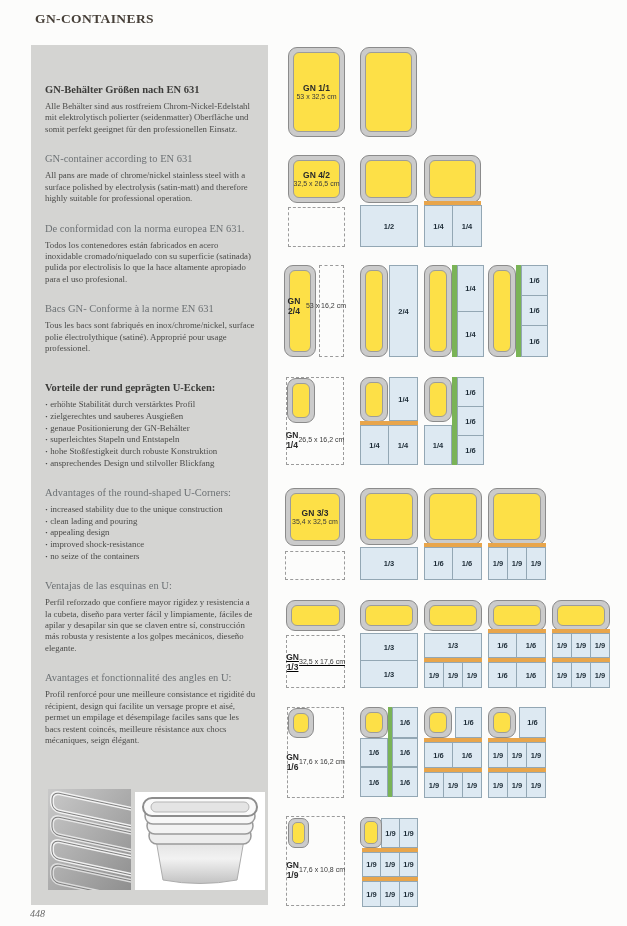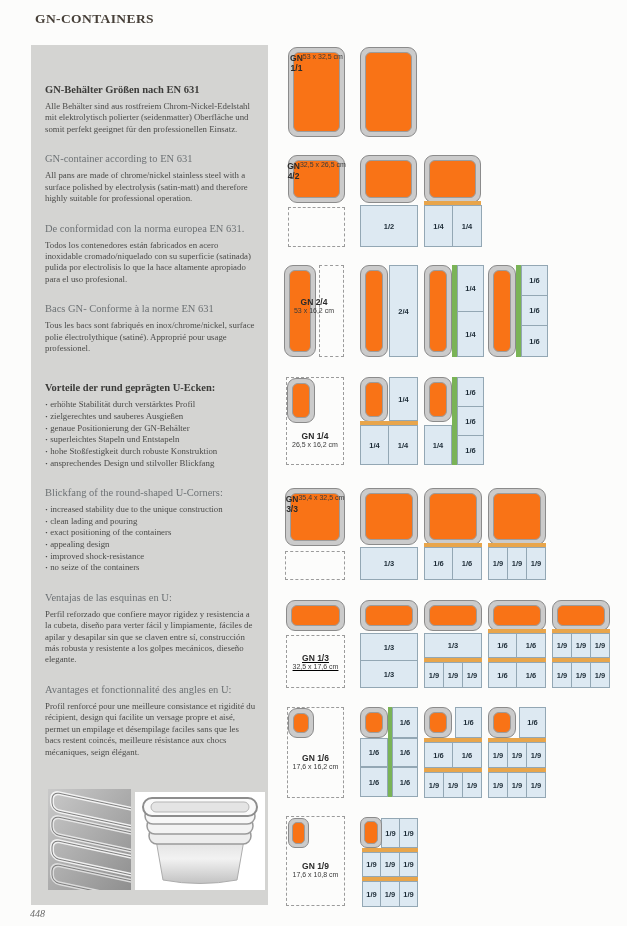--- a/index.html
+++ b/index.html
@@ -21,31 +21,31 @@
   .photo2{left:104px;top:747px;width:130px;height:98px;background:#fff;}
   .page-number{position:absolute;left:30px;top:908px;font-size:10px;font-style:italic;color:#6a6a6a;}
 
   
   .diagram{position:absolute;left:0;top:0;width:627px;height:926px;}
   .dashed{position:absolute;border:1px dashed #9b9b9b;box-sizing:border-box;}
   .cell{position:absolute;background:#dde9f2;border:1px solid #93a7b4;box-sizing:border-box;
         display:flex;align-items:center;justify-content:center;
         font-family:"Liberation Sans",sans-serif;font-weight:bold;font-size:7.5px;color:#1c2b36;}
   .pan{position:absolute;background:#cbcbcb;border:1.5px solid #8b8b8b;border-radius:9px;box-sizing:border-box;}
-  .pan-in{position:absolute;inset:4px;background:#f97316;border:1px solid #9c9c9c;border-radius:6px;
-        box-sizing:border-box;display:flex;flex-direction:row;align-items:flex-start;justify-content:center;}
+  .pan-in{position:absolute;inset:4px;background:#fde047;border:1px solid #9c9c9c;border-radius:6px;
+        box-sizing:border-box;display:flex;flex-direction:column;align-items:center;justify-content:center;}
   .pan-sm{border-radius:7px;border-width:1px;}
   .pan-sm .pan-in{inset:3px;border-radius:5px;}
   .stripe-o{position:absolute;background:#e8a54b;}
   .stripe-g{position:absolute;background:#7ab357;}
   .pan-name{font-family:"Liberation Sans",sans-serif;font-weight:bold;font-size:8.5px;color:#2a2a2a;
         display:block;text-align:center;line-height:1.2;}
   .pan-dims{font-family:"Liberation Sans",sans-serif;font-size:7px;color:#3a3a3a;display:block;
         text-align:center;line-height:1.25;white-space:nowrap;}
-  .ext-label{position:absolute;display:flex;flex-direction:column;align-items:center;justify-content:center;}
+  .ext-label{position:absolute;display:flex;flex-direction:row;align-items:center;justify-content:center;}
 </style>
 </head>
 <body>
 
 <div class="page">
 
   <div class="page-title">GN-CONTAINERS</div>
 
   <div class="panel">
     <div class="sec-h dark first">GN-Behälter Größen nach EN 631</div>
@@ -63,25 +63,24 @@
     <div class="sec-h dark gap-lg">Vorteile der rund geprägten U-Ecken:</div>
     <ul class="sec-ul">
       <li>erhöhte Stabilität durch verstärktes Profil</li>
       <li>zielgerechtes und sauberes Ausgießen</li>
       <li>genaue Positionierung der GN-Behälter</li>
       <li>superleichtes Stapeln und Entstapeln</li>
       <li>hohe Stoßfestigkeit durch robuste Konstruktion</li>
       <li>ansprechendes Design und stilvoller Blickfang</li>
     </ul>
 
-    <div class="sec-h">Blickfang of the round-shaped U-Corners:</div>
+    <div class="sec-h">Advantages of the round-shaped U-Corners:</div>
     <ul class="sec-ul">
       <li>increased stability due to the unique construction</li>
       <li>clean lading and pouring</li>
-      <li>exact positioning of the containers</li>
       <li>appealing design</li>
       <li>improved shock-resistance</li>
       <li>no seize of the containers</li>
     </ul>
 
     <div class="sec-h">Ventajas de las esquinas en U:</div>
     <p class="sec-p">Perfil reforzado que confiere mayor rigidez y resistencia a la cubeta, diseño para verter fácil y limpiamente, fáciles de apilar y desapilar sin que se claven entre sí, construcción más robusta y resistente a los golpes mecánicos, dieseño elegante.</p>
 
     <div class="sec-h">Avantages et fonctionnalité des angles en U:</div>
     <p class="sec-p">Profil renforcé pour une meilleure consistance et rigidité du récipient, design qui facilite un versage propre et aisé, permet un empilage et désempilage faciles sans que les bacs restent coincés, meilleure résistance aux chocs mécaniques, seign élégant.</p>

